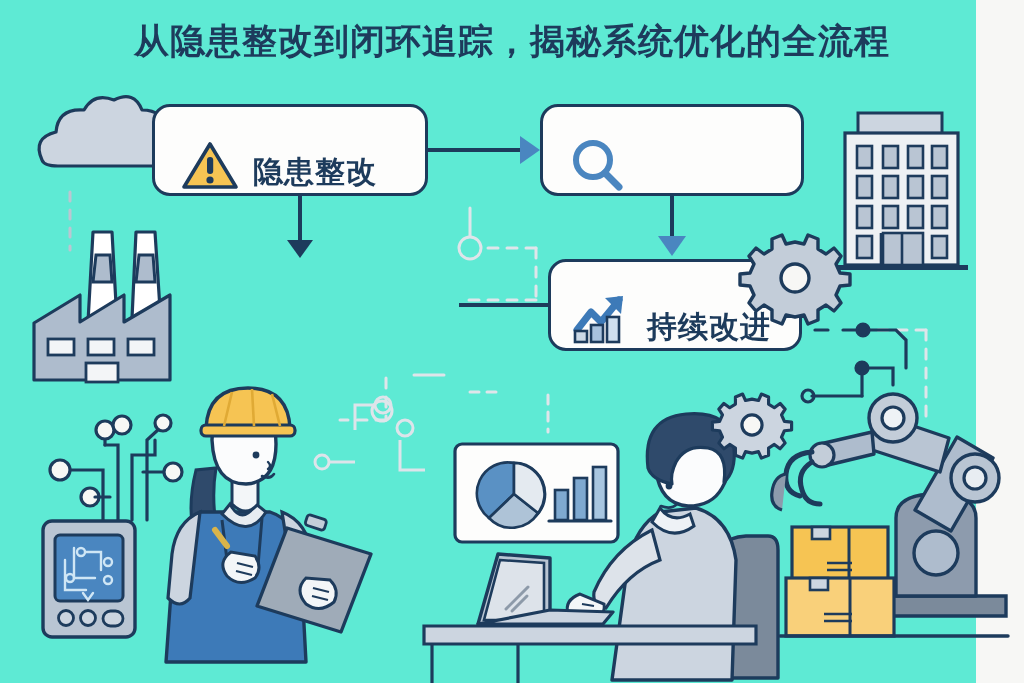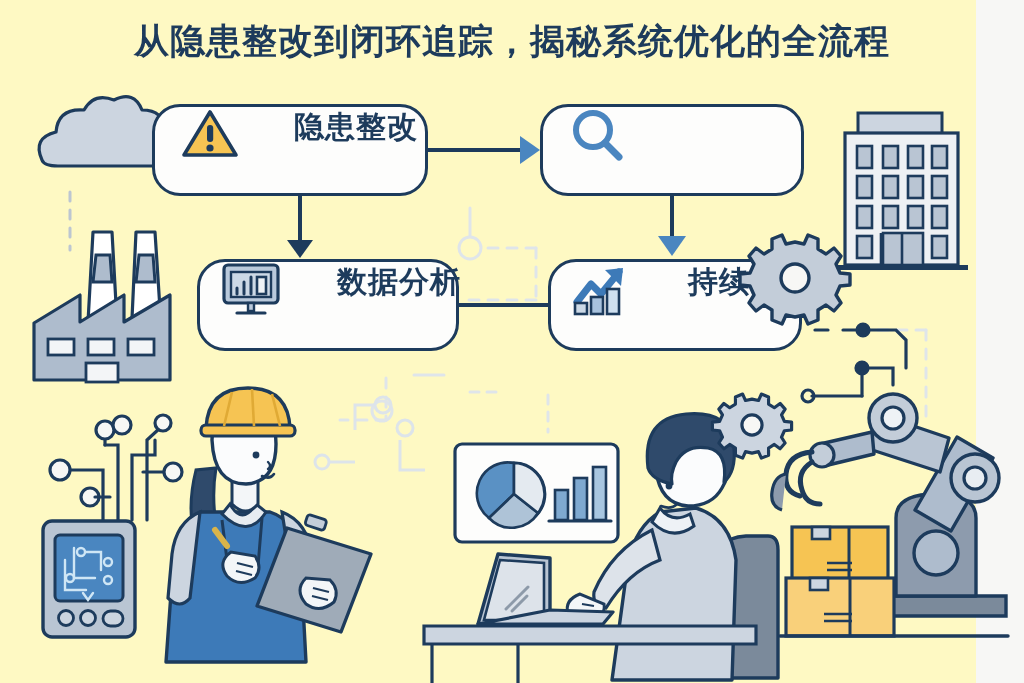--- a/index.html
+++ b/index.html
@@ -1,42 +1,41 @@
 <!DOCTYPE html>
 <html><head>
 <meta charset="utf-8">
 <style>
   html,body{margin:0;padding:0;}
   body{
     width:1024px;height:683px;overflow:hidden;
     background:#f7f7f5;
     font-family:"Liberation Sans","DejaVu Sans",sans-serif;
   }
-  #stage{position:relative;width:976px;height:683px;background:#fef9c3;}
+  #stage{position:relative;width:976px;height:683px;background:#5eead4;}
 
   
   .title{
     position:absolute;left:0;top:18px;width:1024px;
     text-align:center;
     font-size:35px;font-weight:bold;letter-spacing:1px;
     color:#1d3b5c;
     font-family:"DejaVu Sans","Liberation Sans",sans-serif;
     white-space:nowrap;
   }
 
   
   .flowbox{
     position:absolute;
     background:#fdfdfc;
     border:3px solid #1d3b5c;
-    border-radius:28px;
-    display:flex;align-items:flex-start;
+    border-radius:18px;
+    display:flex;align-items:flex-end;
     box-sizing:border-box;
     z-index:6;
-    gap:41px;
   }
   .flowbox .bxicon{flex:0 0 auto;display:flex;align-items:center;justify-content:center;}
   .flowbox .bxlabel{
     font-size:30px;font-weight:bold;color:#1d3b5c;
     font-family:"DejaVu Sans","Liberation Sans",sans-serif;
     margin-left:14px;white-space:nowrap;letter-spacing:1px;
   }
   #box1{left:152px;top:104px;width:276px;height:92px;padding-left:26px;}
   #box2{left:540px;top:104px;width:264px;height:92px;padding-left:26px;}
   #box3{left:197px;top:259px;width:262px;height:92px;padding-left:20px;}
@@ -158,37 +157,20 @@
 
   <div class="flowbox" id="box2">
     <span class="bxicon">
       <svg width="56" height="56" viewBox="0 0 56 56">
         <circle cx="24" cy="23" r="17" fill="none" stroke="#4a86c0" stroke-width="6"></circle>
         <path d="M36 36 L50 50" stroke="#4a86c0" stroke-width="7" stroke-linecap="round"></path>
       </svg>
     </span>
   </div>
 
-  <div class="flowbox" id="box3">
-    <span class="bxicon">
-      <svg width="62" height="56" viewBox="0 0 62 56">
-        <rect x="4" y="3" width="54" height="38" rx="4" fill="#b9c9db" stroke="#1d3b5c" stroke-width="3.2"></rect>
-        <rect x="11" y="10" width="40" height="25" fill="#ccd9e6" stroke="#1d3b5c" stroke-width="2.4"></rect>
-        <g stroke="#1d3b5c" stroke-width="3" stroke-linecap="round">
-          <path d="M17 32 L17 26"></path>
-            <path d="M24 32 L24 20"></path>
-            <path d="M31 32 L31 15"></path>
-        </g>
-        <rect x="37" y="15" width="9" height="17" fill="#eef2f6" stroke="#1d3b5c" stroke-width="2.6"></rect>
-        <rect x="28" y="41" width="6" height="8" fill="#b9c9db" stroke="#1d3b5c" stroke-width="2.4"></rect>
-        <path d="M17 51 L45 51" stroke="#1d3b5c" stroke-width="3.2" stroke-linecap="round"></path>
-      </svg>
-    </span>
-    <span class="bxlabel">数据分析</span>
-  </div>
 
   <div class="flowbox" id="box4">
     <span class="bxicon">
       <svg width="62" height="58" viewBox="0 0 62 58">
         <path d="M6 40 L20 22 L30 32 L48 10" fill="none" stroke="#3d7ab8" stroke-width="7" stroke-linejoin="round" stroke-linecap="round"></path>
         <path d="M34 8 L52 6 L50 24 Z" fill="#3d7ab8"></path>
         <rect x="4" y="41" width="12" height="11" fill="#ccd9e6" stroke="#1d3b5c" stroke-width="2.6"></rect>
         <rect x="20" y="35" width="12" height="17" fill="#a8c2dd" stroke="#1d3b5c" stroke-width="2.6"></rect>
         <rect x="36" y="27" width="12" height="25" fill="#cfe0ef" stroke="#1d3b5c" stroke-width="2.6"></rect>
       </svg>

